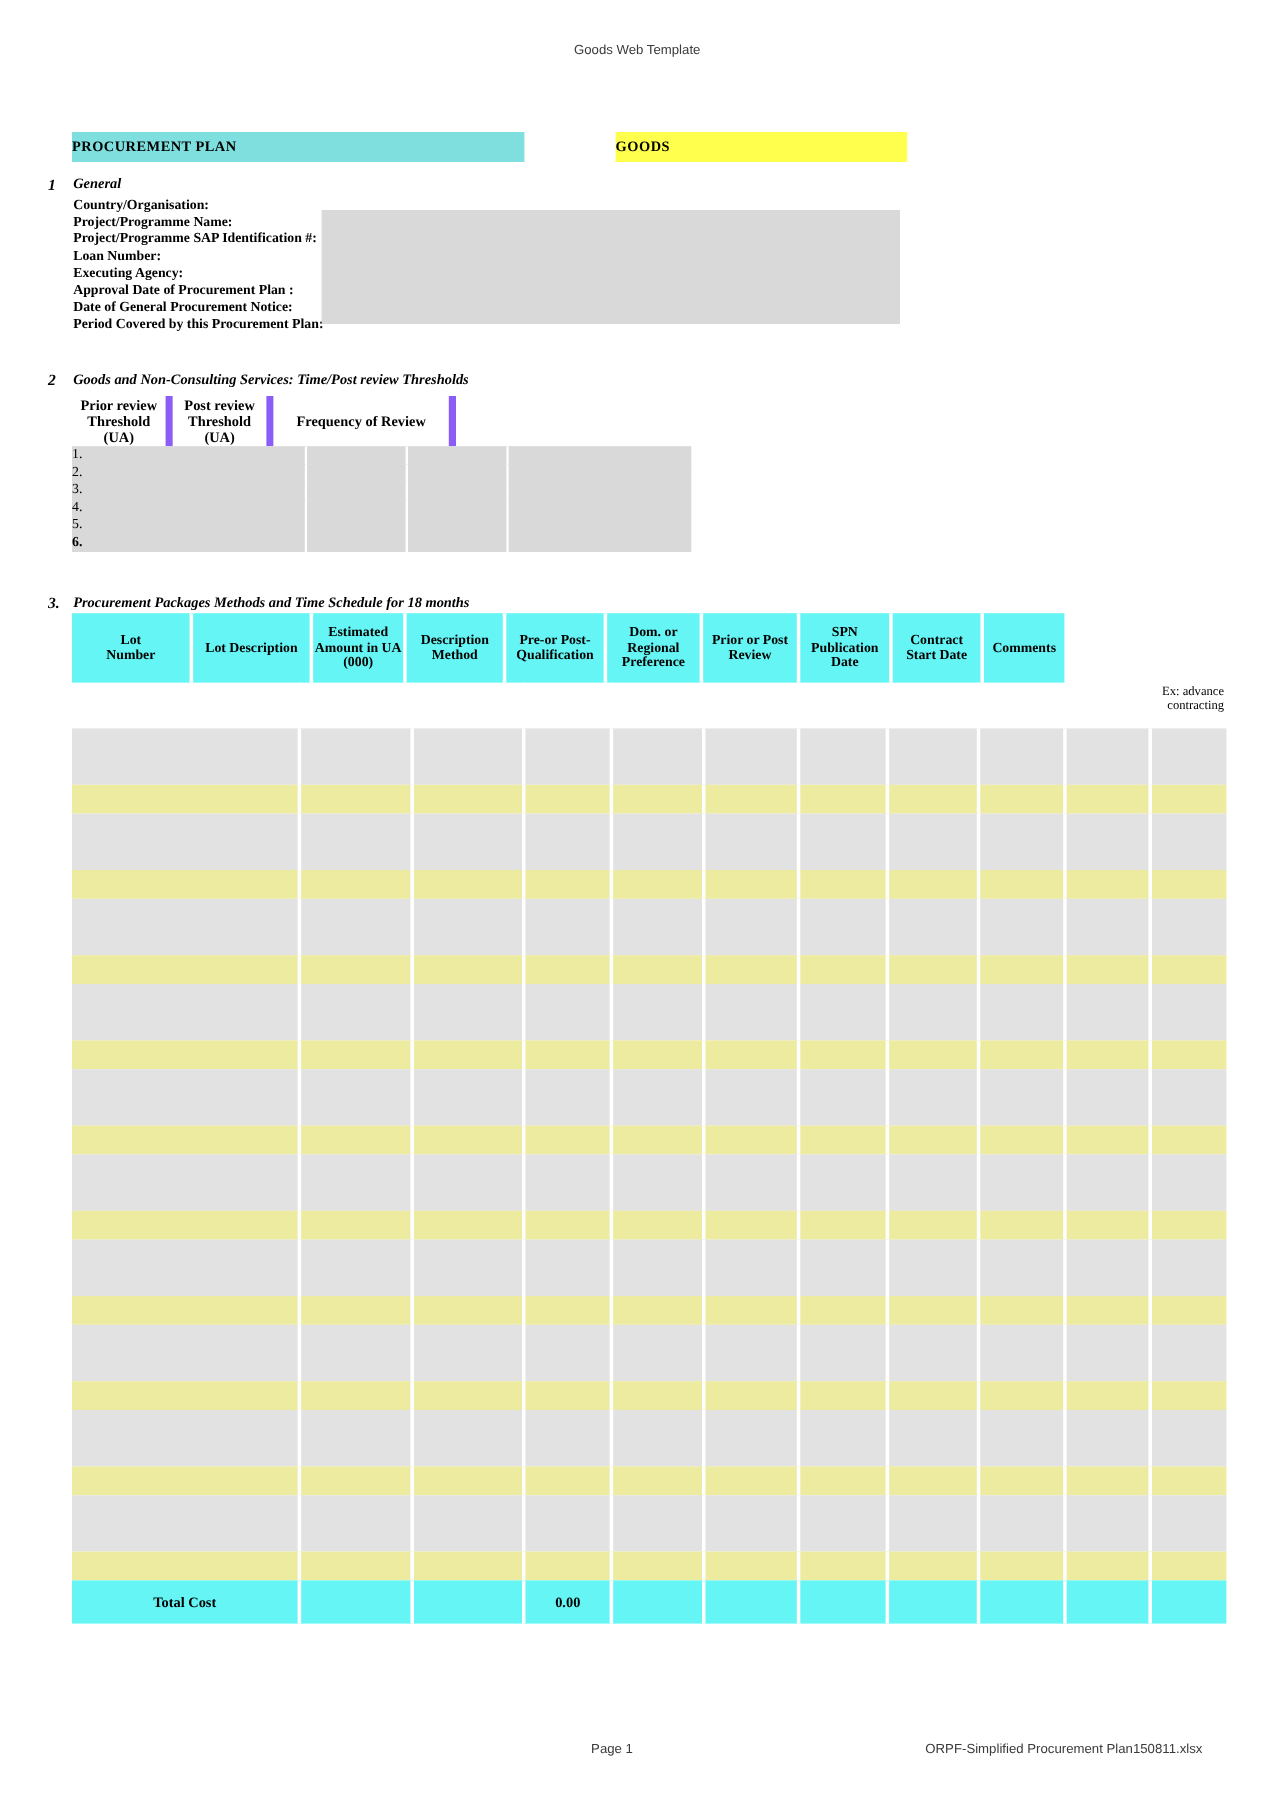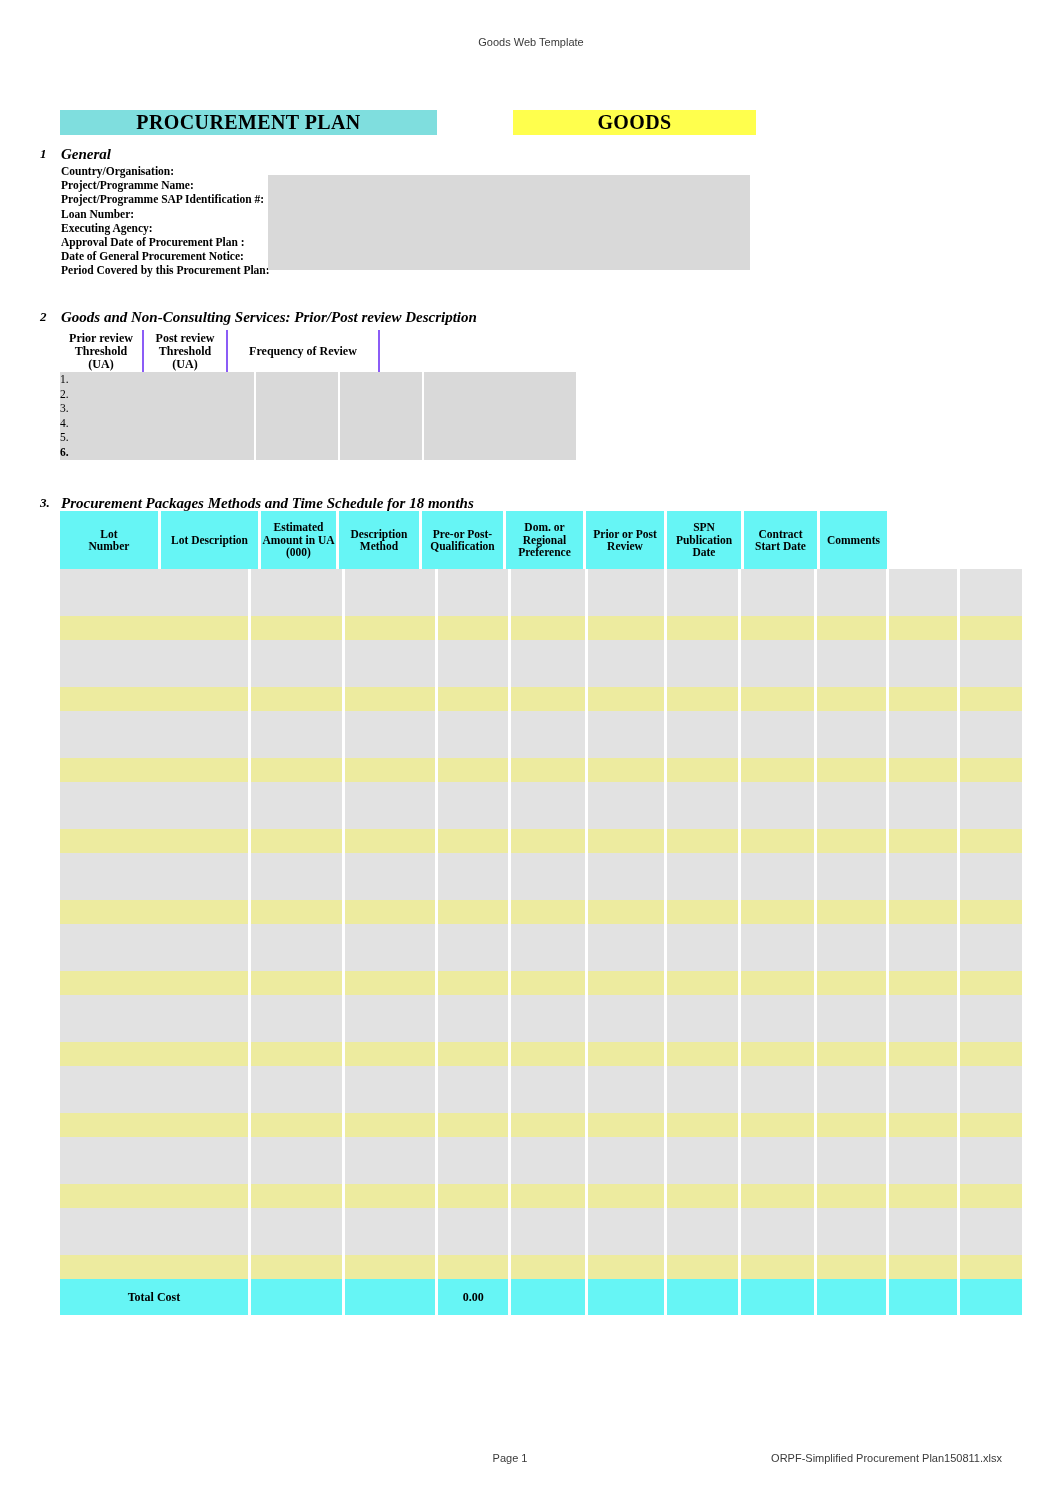--- a/index.html
+++ b/index.html
@@ -43,23 +43,22 @@
     position: absolute;
     right: 60px;
     white-space: nowrap;
   }
 
   
   .banner {
     position: absolute;
     height: 25px;
     line-height: 25px;
-    text-align: center;
     font-weight: bold;
-    font-size: 20px;
+    font-size: 12px;
     letter-spacing: .4px;
   }
   .banner-plan {
     left: 60px;
     top: 110px;
     width: 377px;
     background: #7fdede;
   }
   .banner-goods {
     left: 513px;
@@ -72,21 +71,21 @@
   .sec-num {
     position: absolute;
     font-style: italic;
     font-weight: bold;
     font-size: 13px;
   }
   .sec-title {
     position: absolute;
     font-style: italic;
     font-weight: bold;
-    font-size: 15px;
+    font-size: 12px;
     white-space: nowrap;
   }
 
   
   .general-labels {
     position: absolute;
     left: 61px;
     top: 164px;
     font-size: 11.5px;
     font-weight: bold;
@@ -111,21 +110,21 @@
   }
   .th2-head > div {
     display: flex;
     align-items: center;
     justify-content: center;
     text-align: center;
     font-weight: bold;
     font-size: 12px;
     line-height: 13px;
     background: #ffffff;
-    border-right: 2px solid #8b5cf6;
+    border-right: 6px solid #8b5cf6;
   }
   .th2-body { position: relative; }
   .th2-row {
     display: flex;
     height: 14.6px;
     background: #d9d9d9;
   }
   .th2-row > div { border-right: 2px solid #ffffff; background: #d9d9d9; }
   .th2-row > div:last-child { border-right: none; }
   .c2-a { width: 196px; }
@@ -220,21 +219,21 @@
   <div>Project/Programme SAP Identification #:</div>
   <div>Loan Number:</div>
   <div>Executing Agency:</div>
   <div>Approval Date of Procurement Plan :</div>
   <div>Date of General Procurement Notice:</div>
   <div>Period Covered by this Procurement Plan:</div>
 </div>
 <div class="general-input"></div>
 
 <div class="sec-num" style="left:40px; top:309px;">2</div>
-<div class="sec-title" style="left:61px; top:309px;">Goods and Non-Consulting Services: Prior/Post review Description</div>
+<div class="sec-title" style="left:61px; top:309px;">Goods and Non-Consulting Services: Time/Post review Thresholds</div>
 
 <div id="thresholds">
   <div class="th2-head">
     <div class="c2-b">
       <span>
         <span>Prior review</span><br>
         <span>Threshold</span><br>
         <span>(UA)</span>
       </span>
     </div>
@@ -350,20 +349,36 @@
       </div>
     <div class="c-cont">
         <span>
       <span>Contract</span><br>
       <span>Start Date</span>
     </span>
       </div>
     <div class="c-com">Comments</div>
   </div>
 
+  <div class="mt-row mt-ex">
+    <div class="c-pkg"></div>
+    <div class="c-lot"></div>
+    <div class="c-lotd"></div>
+    <div class="c-amt"></div>
+    <div class="c-meth"></div>
+    <div class="c-preq"></div>
+    <div class="c-dom"></div>
+    <div class="c-prio"></div>
+    <div class="c-spn"></div>
+    <div class="c-cont"></div>
+    <div class="c-com">
+      <span>Ex: advance</span><br>
+      <span>contracting</span>
+    </div>
+  </div>
 
   <div id="data-rows">
       <div class="mt-row mt-gray">
         <div class="c-pkg"></div>
         <div class="c-lot"></div>
         <div class="c-lotd"></div>
         <div class="c-amt"></div>
         <div class="c-meth"></div>
         <div class="c-preq"></div>
         <div class="c-dom"></div>

